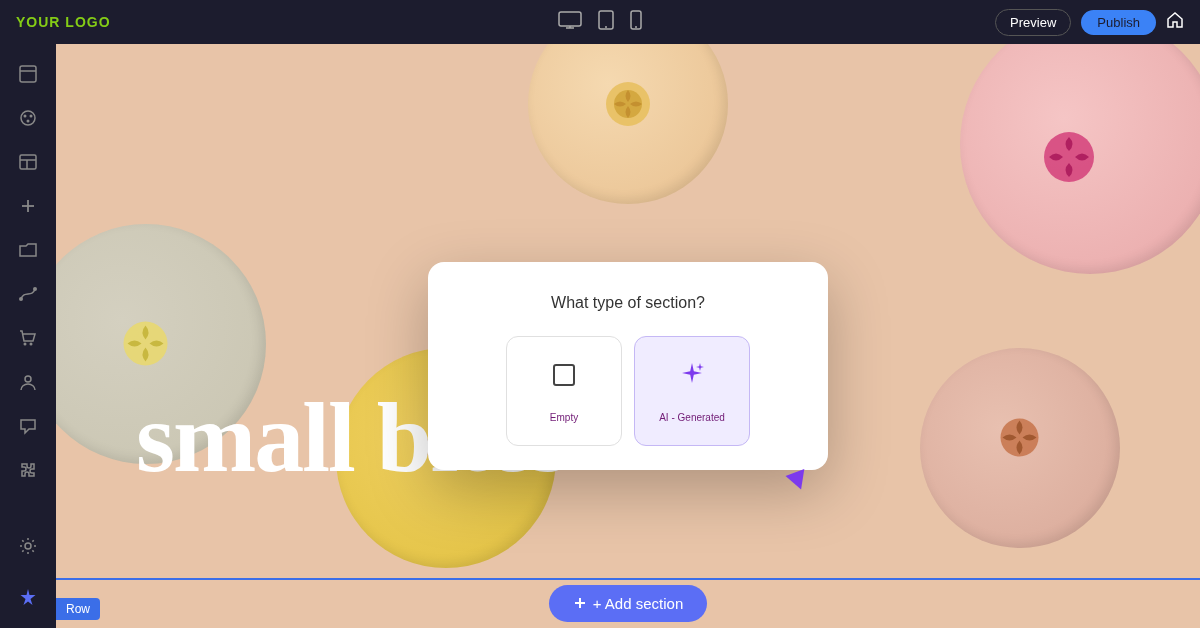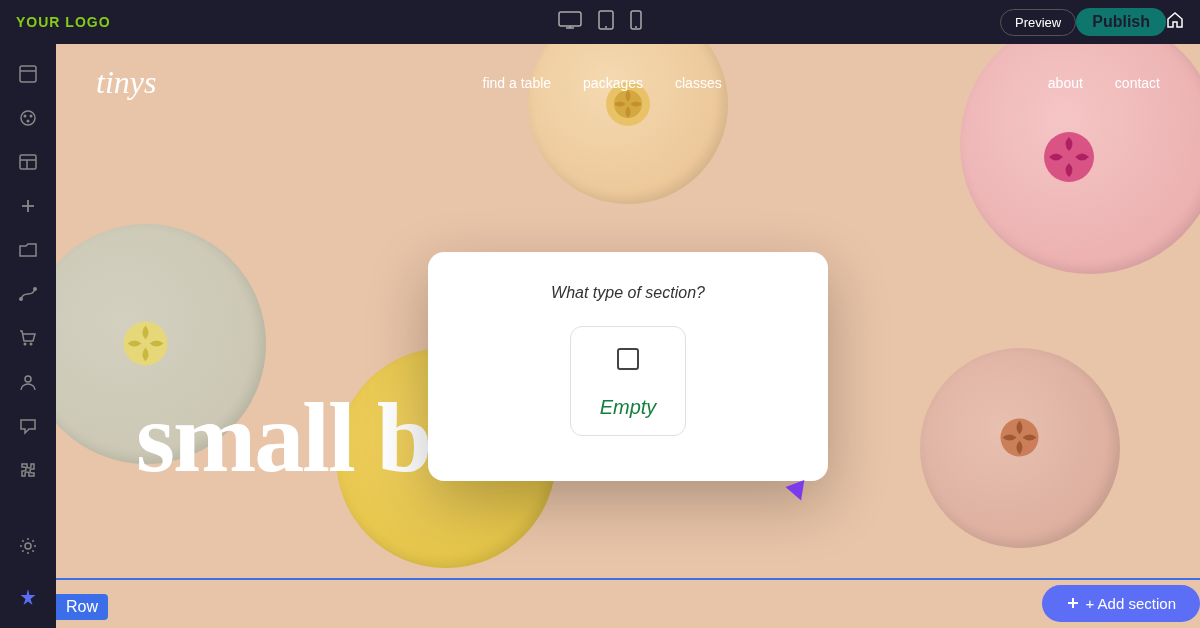--- a/index.html
+++ b/index.html
@@ -32,38 +32,39 @@
       transform: translateX(-50%);
     }
     .device-icon {
       color: #aaa;
       font-size: 18px;
       cursor: pointer;
     }
     .top-bar-actions {
       display: flex;
       align-items: center;
+      gap: 10px;
     }
     .btn-preview {
       background: transparent;
       border: 1px solid #555;
       color: white;
       padding: 5px 14px;
       border-radius: 20px;
       font-size: 13px;
       cursor: pointer;
     }
     .btn-publish {
-      background: #0f766e;
+      background: #3b82f6;
       border: none;
       color: #1c1c2e;
       padding: 5px 16px;
       border-radius: 20px;
-      font-size: 16px;
-      font-weight: 700;
+      font-size: 13px;
+      font-weight: 400;
       cursor: pointer;
     }
     .home-icon {
       color: white;
       font-size: 16px;
       cursor: pointer;
     }
 
     
     .main-layout {
@@ -173,21 +174,21 @@
 
     
     .add-section-bar {
       position: absolute;
       bottom: 0;
       left: 0;
       right: 0;
       height: 50px;
       display: flex;
       align-items: center;
-      justify-content: flex-end;
+      justify-content: center;
       z-index: 30;
     }
     .add-section-btn {
       background: #5b6ef5;
       color: white;
       border: none;
       border-radius: 24px;
       padding: 10px 24px;
       font-size: 15px;
       cursor: pointer;
@@ -195,21 +196,21 @@
       align-items: center;
       gap: 6px;
       font-weight: 500;
     }
     .row-label {
       position: absolute;
       left: 0;
       bottom: 8px;
       background: #3b6ee8;
       color: white;
-      font-size: 16px;
+      font-size: 12px;
       padding: 4px 10px;
       border-radius: 0 4px 4px 0;
     }
 
     
     .blue-line {
       position: absolute;
       bottom: 48px;
       left: 0;
       right: 0;
@@ -224,27 +225,26 @@
       top: 0; left: 0; right: 0; bottom: 0;
       z-index: 50;
       display: flex;
       align-items: center;
       justify-content: center;
       pointer-events: none;
     }
     .modal {
       background: white;
       border-radius: 16px;
-      padding: 32px 28px 45px;
+      padding: 32px 28px 24px;
       width: 400px;
       box-shadow: 0 20px 60px rgba(0,0,0,0.25);
       pointer-events: all;
       position: relative;
       margin-top: 60px;
-      font-style: italic;
     }
     .modal-title {
       text-align: center;
       font-size: 16px;
       color: #333;
       margin-bottom: 24px;
       font-weight: 400;
     }
     .modal-options {
       display: flex;
@@ -267,22 +267,22 @@
     }
     .modal-option.selected {
       background: #f0ecff;
       border-color: #c5b8f5;
     }
     .modal-option-icon {
       font-size: 28px;
       color: #444;
     }
     .modal-option-label {
-      font-size: 20px;
-      color: #15803d;
+      font-size: 10px;
+      color: #701a75;
       font-weight: 500;
     }
     .modal-cursor {
       position: absolute;
       bottom: -20px;
       right: 20px;
       width: 0;
       height: 0;
       border-left: 10px solid transparent;
       border-right: 10px solid transparent;
@@ -509,32 +509,20 @@
               <circle cx="27" cy="27" r="19" fill="#c87850" opacity="0.9"></circle>
               <path d="M27 10 Q33 17 27 24 Q21 17 27 10Z" fill="#a05830"></path>
               <path d="M27 30 Q33 37 27 44 Q21 37 27 30Z" fill="#a05830"></path>
               <path d="M10 27 Q17 21 24 27 Q17 33 10 27Z" fill="#a05830"></path>
               <path d="M30 27 Q37 21 44 27 Q37 33 30 27Z" fill="#a05830"></path>
             </svg>
           </div>
         </div>
       </div>
 
-      <div class="site-nav">
-        <span class="site-logo">tinys</span>
-        <div class="site-nav-links">
-          <a class="site-nav-link">find a table</a>
-          <a class="site-nav-link">packages</a>
-          <a class="site-nav-link">classes</a>
-        </div>
-        <div class="site-nav-right">
-          <a class="site-nav-link">about</a>
-          <a class="site-nav-link">contact</a>
-        </div>
-      </div>
 
       <div class="hero-text">
         <span>small bites</span>
       </div>
 
       <div class="blue-line"></div>
 
       <div class="row-label">Row</div>
 
       <div class="add-section-bar">
@@ -555,20 +543,29 @@
             <div class="modal-option">
               <span class="modal-option-icon">
                 <svg width="32" height="32" viewBox="0 0 32 32" fill="none">
                   <rect x="6" y="6" width="20" height="20" rx="2" stroke="#444" stroke-width="2" fill="none"></rect>
                 </svg>
               </span>
               <span class="modal-option-label">Empty</span>
             </div>
 
 
+            <div class="modal-option selected">
+              <span class="sparkle-icon">
+                <svg class="sparkle-svg" viewBox="0 0 32 32" fill="none">
+                  <path d="M16 4L17.8 12.2L26 14L17.8 15.8L16 24L14.2 15.8L6 14L14.2 12.2L16 4Z" fill="#7c3aed"></path>
+                  <path d="M24 4L24.8 7.2L28 8L24.8 8.8L24 12L23.2 8.8L20 8L23.2 7.2L24 4Z" fill="#7c3aed"></path>
+                </svg>
+              </span>
+              <span class="modal-option-label">AI - Generated</span>
+            </div>
 
           </div>
 
           <div class="modal-cursor"></div>
         </div>
       </div>
 
     </div>
   </div>
 </div>

